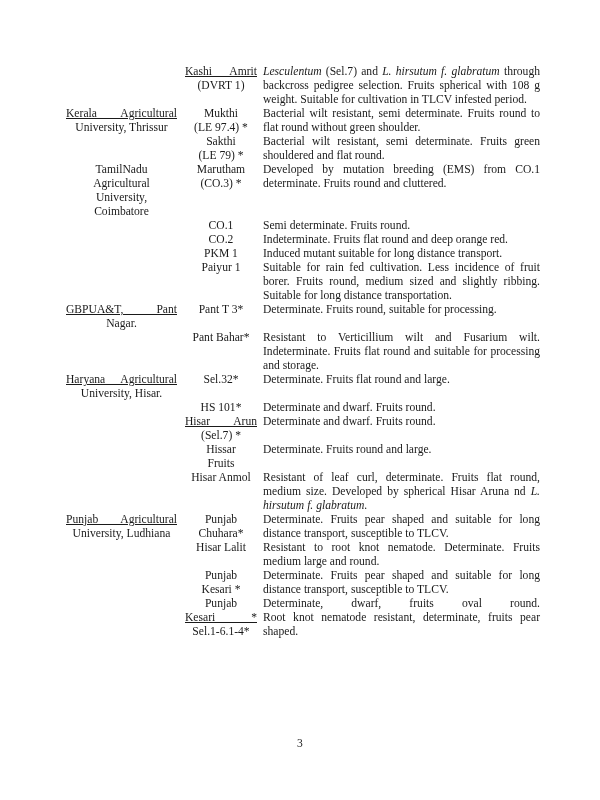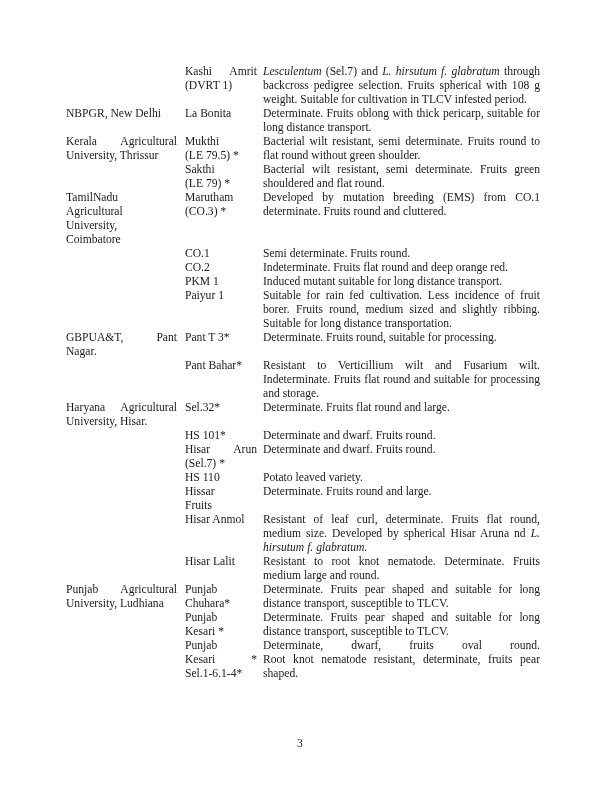--- a/index.html
+++ b/index.html
@@ -22,22 +22,22 @@
     width: 474px;
     border-collapse: collapse;
     table-layout: fixed;
     font-size: 11.6px;
     line-height: 14px;
   }
   td { vertical-align: top; padding: 0; }
   td.inst { padding-right: 8px; }
   td.vari { padding-right: 6px; }
   td.desc { text-align: justify; margin-left: 40px; }
-  .ln { text-align: left; }
-  .ln.stretch { text-align: justify; text-align-last: justify; }
+  .ln { text-align: center; }
+  .ln.stretch { text-align: justify; text-align-last: justify; text-decoration: underline; }
   .dstretch { text-align: justify; text-align-last: justify; }
   .dnowrap { white-space: nowrap; letter-spacing: -0.2px; }
   .it { font-style: italic; }
   .pagenum {
     position: absolute;
     top: 737px;
     left: 0;
     width: 600px;
     text-align: center;
     font-size: 11.6px;
@@ -59,35 +59,26 @@
           <tr>
             <td class="inst"></td>
             <td class="vari">
               <div class="ln stretch">Kashi Amrit</div>
               <div class="ln">(DVRT 1)</div>
             </td>
             <td class="desc"><span class="it">Lesculentum</span><span> (Sel.7) and </span><span class="it">L. hirsutum f. glabratum</span><span> through backcross pedigree selection.  Fruits spherical with 108 g weight.  Suitable for cultivation in TLCV infested period.</span></td>
           </tr>
           <tr>
             <td class="inst">
-              <div class="ln">NBPGR, New Delhi</div>
-            </td>
-            <td class="vari">
-              <div class="ln">La Bonita</div>
-            </td>
-            <td class="desc"><span>Determinate.  Fruits oblong with thick pericarp, suitable for long distance transport.</span></td>
-          </tr>
-          <tr>
-            <td class="inst">
               <div class="ln stretch">Kerala Agricultural</div>
               <div class="ln">University, Thrissur</div>
             </td>
             <td class="vari">
               <div class="ln">Mukthi</div>
-              <div class="ln">(LE 79.5) *</div>
+              <div class="ln">(LE 97.4) *</div>
             </td>
             <td class="desc"><span>Bacterial wilt resistant, semi determinate.  Fruits round to flat round without green shoulder.</span></td>
           </tr>
           <tr>
             <td class="inst"></td>
             <td class="vari">
               <div class="ln">Sakthi</div>
               <div class="ln">(LE 79) *</div>
             </td>
             <td class="desc"><span>Bacterial wilt resistant, semi determinate.  Fruits green shouldered and flat round.</span></td>
@@ -171,56 +162,49 @@
             <td class="inst"></td>
             <td class="vari">
               <div class="ln stretch">Hisar Arun</div>
               <div class="ln">(Sel.7) *</div>
             </td>
             <td class="desc"><span>Determinate and dwarf.  Fruits round.</span></td>
           </tr>
           <tr>
             <td class="inst"></td>
             <td class="vari">
-              <div class="ln">HS 110</div>
-            </td>
-            <td class="desc"><span>Potato leaved variety.</span></td>
-          </tr>
-          <tr>
-            <td class="inst"></td>
-            <td class="vari">
               <div class="ln">Hissar</div>
               <div class="ln">Fruits</div>
             </td>
             <td class="desc"><span>Determinate.  Fruits round and large.</span></td>
           </tr>
           <tr>
             <td class="inst"></td>
             <td class="vari">
               <div class="ln">Hisar Anmol</div>
             </td>
             <td class="desc"><span>Resistant of leaf curl, determinate.  Fruits flat round, medium size.  Developed by spherical Hisar Aruna nd </span><span class="it">L. hirsutum f. glabratum.</span></td>
           </tr>
           <tr>
-            <td class="inst"></td>
-            <td class="vari">
-              <div class="ln">Hisar Lalit</div>
-            </td>
-            <td class="desc"><span>Resistant to root knot nematode.  Determinate.  Fruits medium large and round.</span></td>
-          </tr>
-          <tr>
             <td class="inst">
               <div class="ln stretch">Punjab Agricultural</div>
               <div class="ln">University, Ludhiana</div>
             </td>
             <td class="vari">
               <div class="ln">Punjab</div>
               <div class="ln">Chuhara*</div>
             </td>
             <td class="desc"><span>Determinate.  Fruits pear shaped and suitable for long distance transport, susceptible to TLCV.</span></td>
+          </tr>
+          <tr>
+            <td class="inst"></td>
+            <td class="vari">
+              <div class="ln">Hisar Lalit</div>
+            </td>
+            <td class="desc"><span>Resistant to root knot nematode.  Determinate.  Fruits medium large and round.</span></td>
           </tr>
           <tr>
             <td class="inst"></td>
             <td class="vari">
               <div class="ln">Punjab</div>
               <div class="ln">Kesari *</div>
             </td>
             <td class="desc"><span>Determinate.  Fruits pear shaped and suitable for long distance transport, susceptible to TLCV.</span></td>
           </tr>
           <tr>

